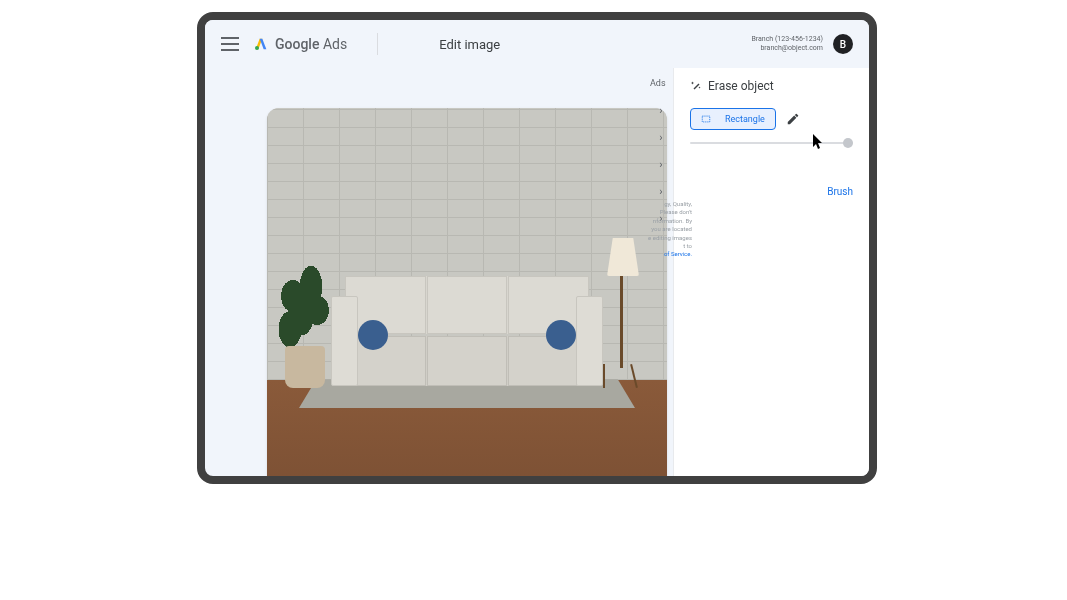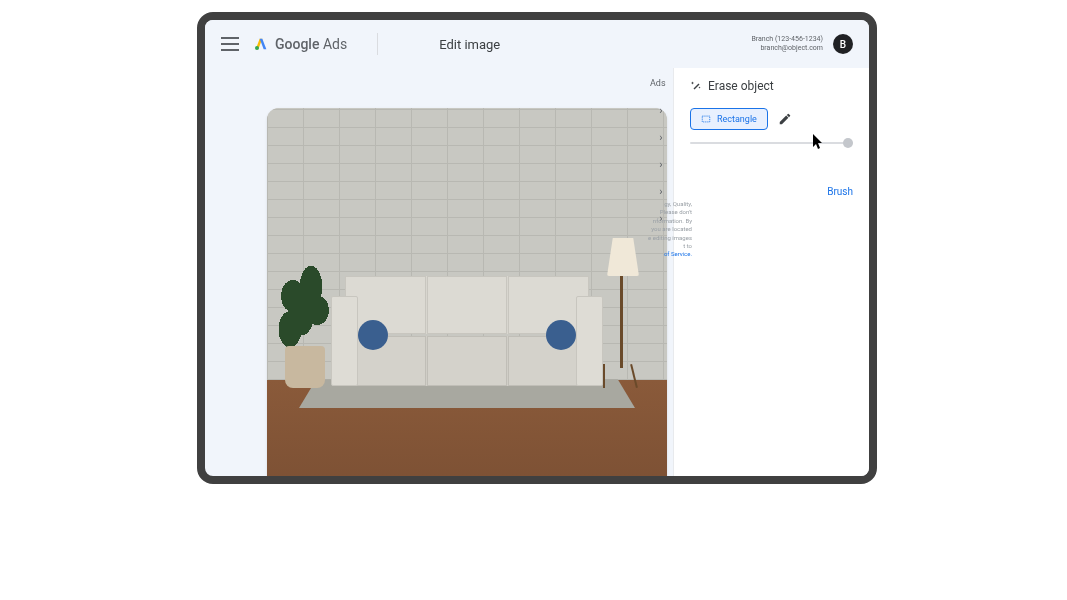--- a/index.html
+++ b/index.html
@@ -303,21 +303,21 @@
     .panel-header svg { width: 12px; height: 12px; }
     .tool-row {
       display: flex;
       align-items: center;
       gap: 10px;
       padding: 4px 16px 8px;
     }
     .rect-btn {
       display: flex;
       align-items: center;
-      gap: 6px;
+      gap: 14px;
       border: 1px solid #1a73e8;
       color: #1a73e8;
       background: #e8f0fe;
       font-size: 9px;
       padding: 5px 10px;
       border-radius: 4px;
       cursor: pointer;
     }
     .rect-btn svg { width: 10px; height: 10px; }
     .pencil-icon {

